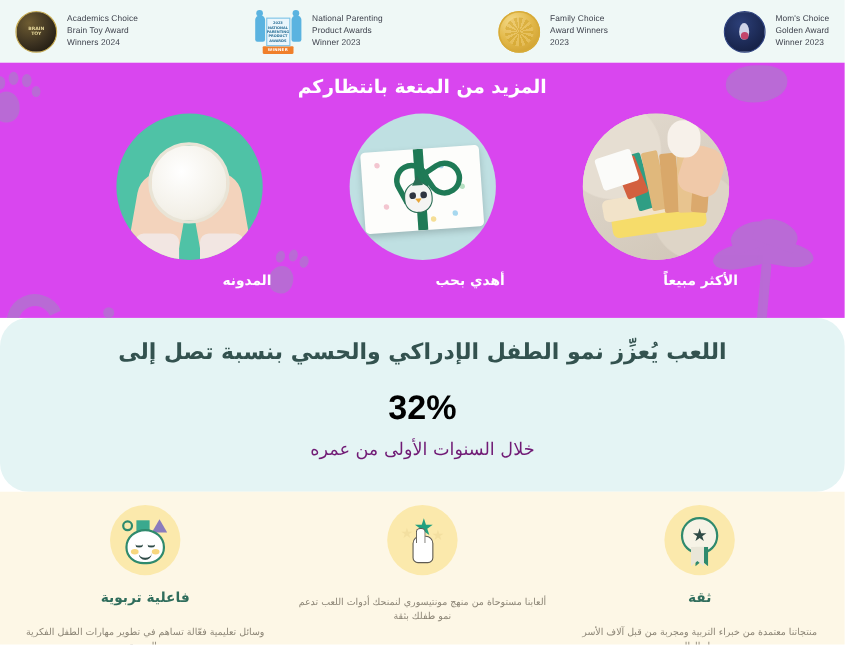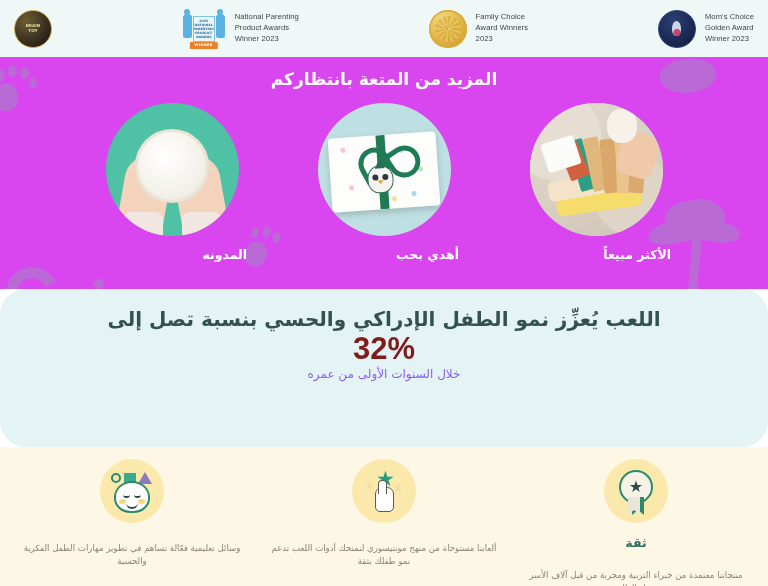--- a/index.html
+++ b/index.html
@@ -280,28 +280,30 @@
     padding-top: 18px;
     border-radius: 26px;
   }
   .stat-headline {
     font-size: 20px;
     font-weight: bold;
     color: #33524f;
     letter-spacing: 0.2px;
   }
   .stat-number {
+    margin-top: 22px;
     font-size: 31px;
     font-weight: bold;
-    color: #7f1d1d;
+    color: #000000;
     font-family: "Liberation Sans", sans-serif;
   }
   .stat-sub {
-    font-size: 12px;
-    color: #8b5cf6;
+    margin-top: 10px;
+    font-size: 16px;
+    color: #701a75;
   }
 
   
   .features {
     height: 141px;
     background: #fdf7e6;
     display: flex;
     direction: rtl;
     padding: 12px 6px 0 6px;
   }
@@ -422,20 +424,25 @@
 <body>
 
 <div class="awards-strip">
 
   <div class="award-item">
     <div class="award-badge">
       <div class="badge-coin-dark">
         <div>BRAIN</div>
         <div>TOY</div>
       </div>
+    </div>
+    <div class="award-text">
+      <span>Academics Choice</span>
+      <span>Brain Toy Award</span>
+      <span>Winners 2024</span>
     </div>
   </div>
 
   <div class="award-item">
     <div class="badge-nppa">
       <div class="nppa-kid l"></div>
       <div class="nppa-kid r"></div>
       <div class="nppa-center">
         <div>2023</div>
         <div>NATIONAL</div>
@@ -607,16 +614,17 @@
         <span class="shape-tri"></span>
         <span class="baby-head">
           <span class="baby-eye l"></span>
           <span class="baby-eye r"></span>
           <span class="baby-cheek l"></span>
           <span class="baby-cheek r"></span>
           <span class="baby-mouth"></span>
         </span>
       </div>
     </div>
+    <div class="feature-title">فاعلية تربوية</div>
     <div class="feature-desc">وسائل تعليمية فعّالة تساهم في تطوير مهارات الطفل الفكرية والحسية</div>
   </div>
 
 </div>
 
 </body></html>

